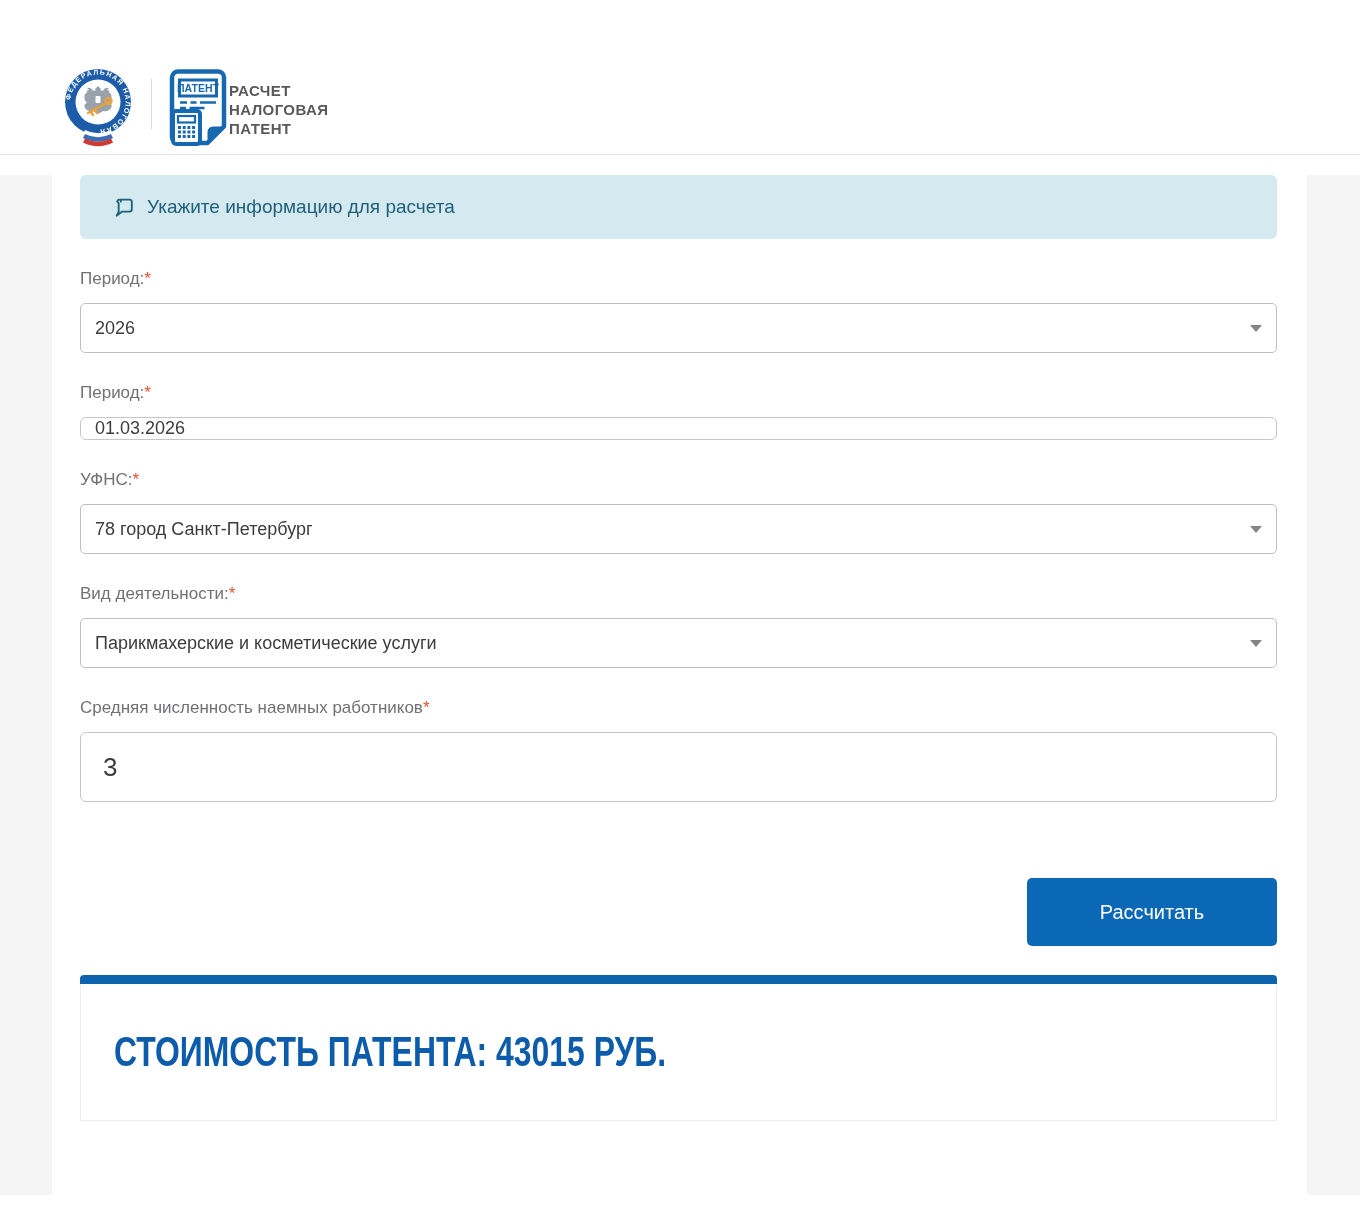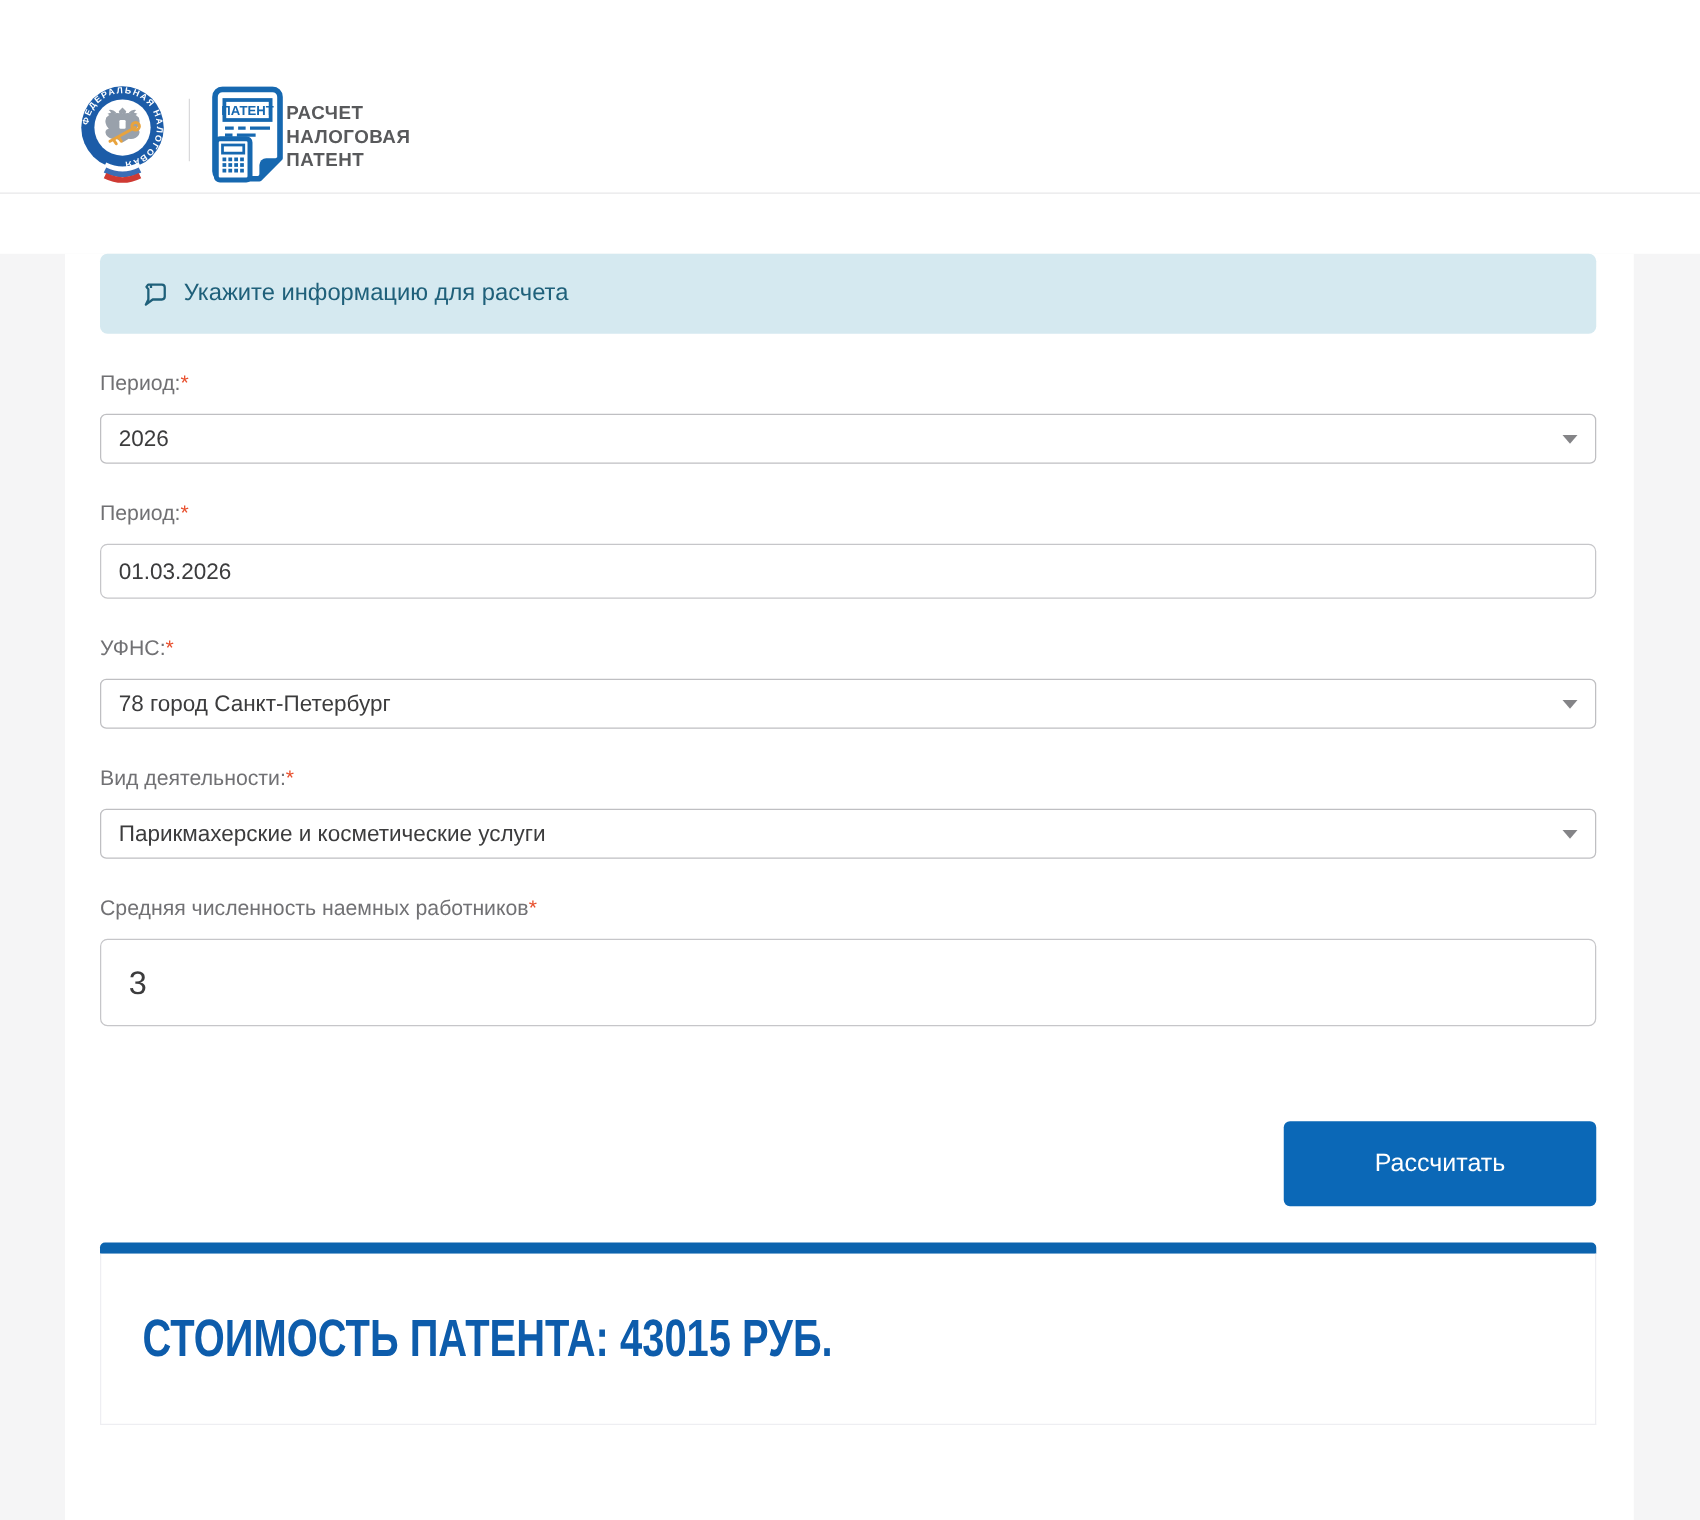--- a/index.html
+++ b/index.html
@@ -16,43 +16,43 @@
   .patent-icon { width:58px; height:78px; flex:0 0 auto; }
   .app-title { margin-left:2px; margin-top:2px; font-size:15px; font-weight:bold;
     color:#58595b; line-height:19px; letter-spacing:.4px; }
 
   
   .main-band { background:#f5f5f6; padding:0 53px 0 52px; }
   .panel { background:#ffffff; min-height:1020px; padding:0 30px 0 28px; }
 
   
   .banner {
-    margin-top:48px; height:64px; background:#d5e9f0; border-radius:6px;
+    margin-top:20px; height:64px; background:#d5e9f0; border-radius:6px;
     display:flex; align-items:center; padding-left:33px;
     color:#1f607a; font-size:19px;
   }
   .banner-icon { width:22px; height:22px; margin-right:12px; flex:0 0 auto; }
 
   
   .field-label { margin:30px 0 14px; font-size:17px; color:#717174; }
   .field-label:first-of-type { margin-top:32px; }
   .req { color:#e8502e; }
 
   .select {
-    position:relative; height:40px; border:1px solid #bfbfc2; border-radius:5px;
+    position:relative; height:50px; border:1px solid #bfbfc2; border-radius:5px;
     background:#fff; display:flex; align-items:center; padding:0 36px 0 14px;
     font-size:18px; color:#3c3c3d; cursor:pointer;
   }
   .select .caret {
     position:absolute; right:14px; top:50%; margin-top:-3px;
     width:0; height:0; border-left:6px solid transparent;
     border-right:6px solid transparent; border-top:7px solid #848487;
   }
 
-  .dates-row { display:flex; gap:38px; }
+  .dates-row { display:flex; gap:38px;flex-direction:column; }
   .text-input {
     flex:1; height:44px; border:1px solid #c6c6c9; border-radius:6px;
     font-size:18px; color:#3c3c3d; padding:0 14px;
     font-family:"Liberation Sans", sans-serif; outline:none; background:#fff;
   }
   .big-input {
     width:100%; height:70px; border:1px solid #c6c6c9; border-radius:6px;
     font-size:26px; color:#3c3c3d; padding:0 22px;
     font-family:"Liberation Sans", sans-serif; outline:none; background:#fff;
   }

